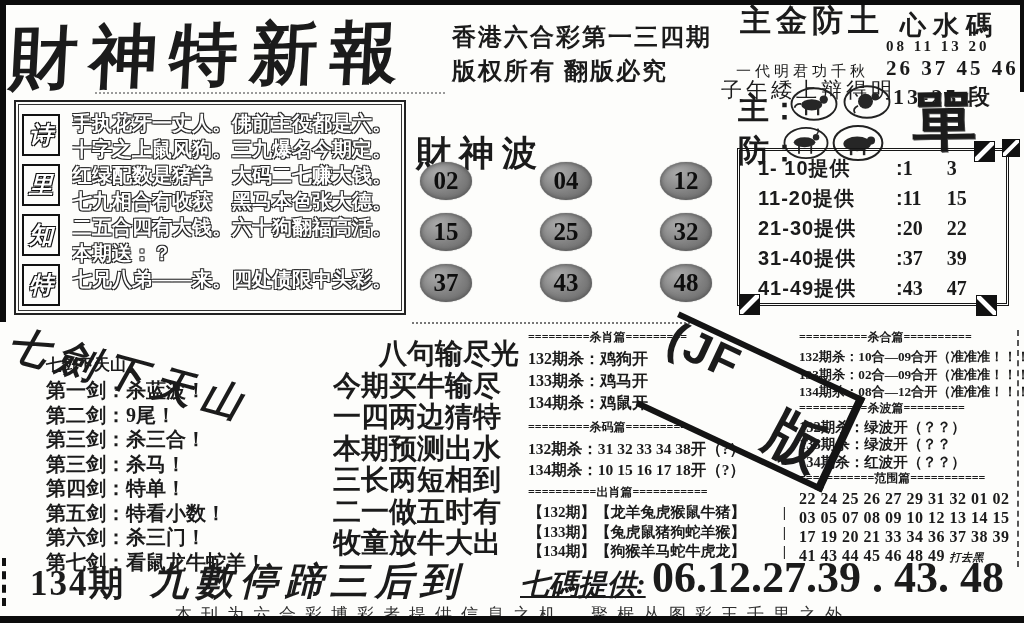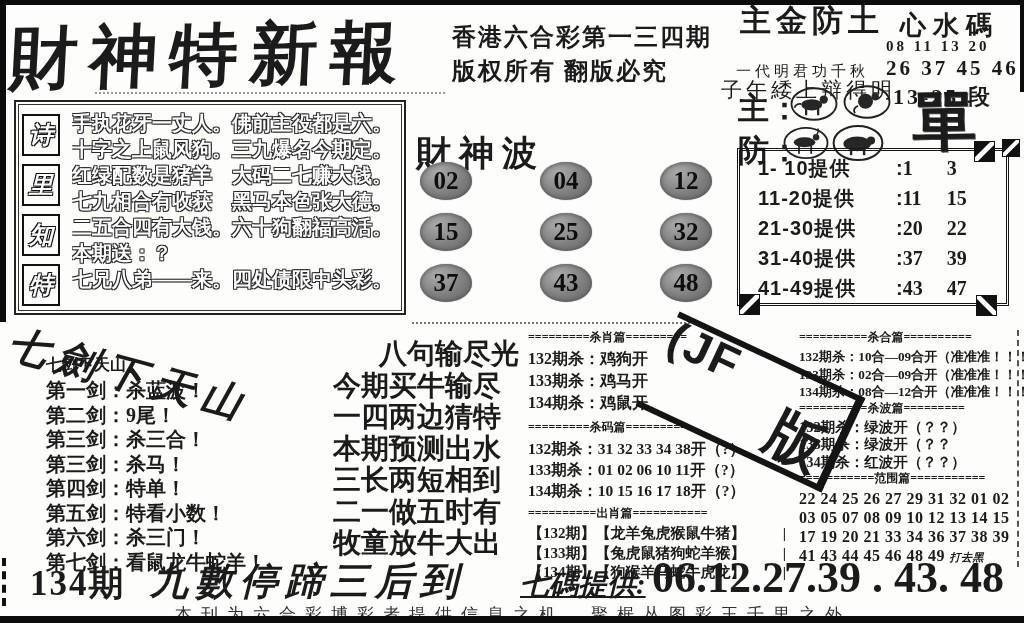--- a/index.html
+++ b/index.html
@@ -276,21 +276,20 @@
   </div>
 
   <div class="midcol">
     <div class="sec-head">=========杀肖篇=========</div>
     <div class="mrow">132期杀：鸡狗开</div>
     <div class="mrow">133期杀：鸡马开</div>
     <div class="mrow">134期杀：鸡鼠开</div>
     <div class="gap1"></div>
     <div class="sec-head">=========杀码篇=========</div>
     <div class="mrow2">132期杀：31 32 33 34 38开（?）</div>
-    <div class="mrow2">133期杀：01 02 06 10 11开（?）</div>
     <div class="mrow2">134期杀：10 15 16 17 18开（?）</div>
     <div class="gap2"></div>
     <div class="sec-head">==========出肖篇===========</div>
     <div class="xrow">
       <span>【132期】【龙羊兔虎猴鼠牛猪】</span>
       <span class="bar-g">|</span>
     </div>
     <div class="xrow">
       <span>【133期】【兔虎鼠猪狗蛇羊猴】</span>
       <span class="bar-g">|</span>

